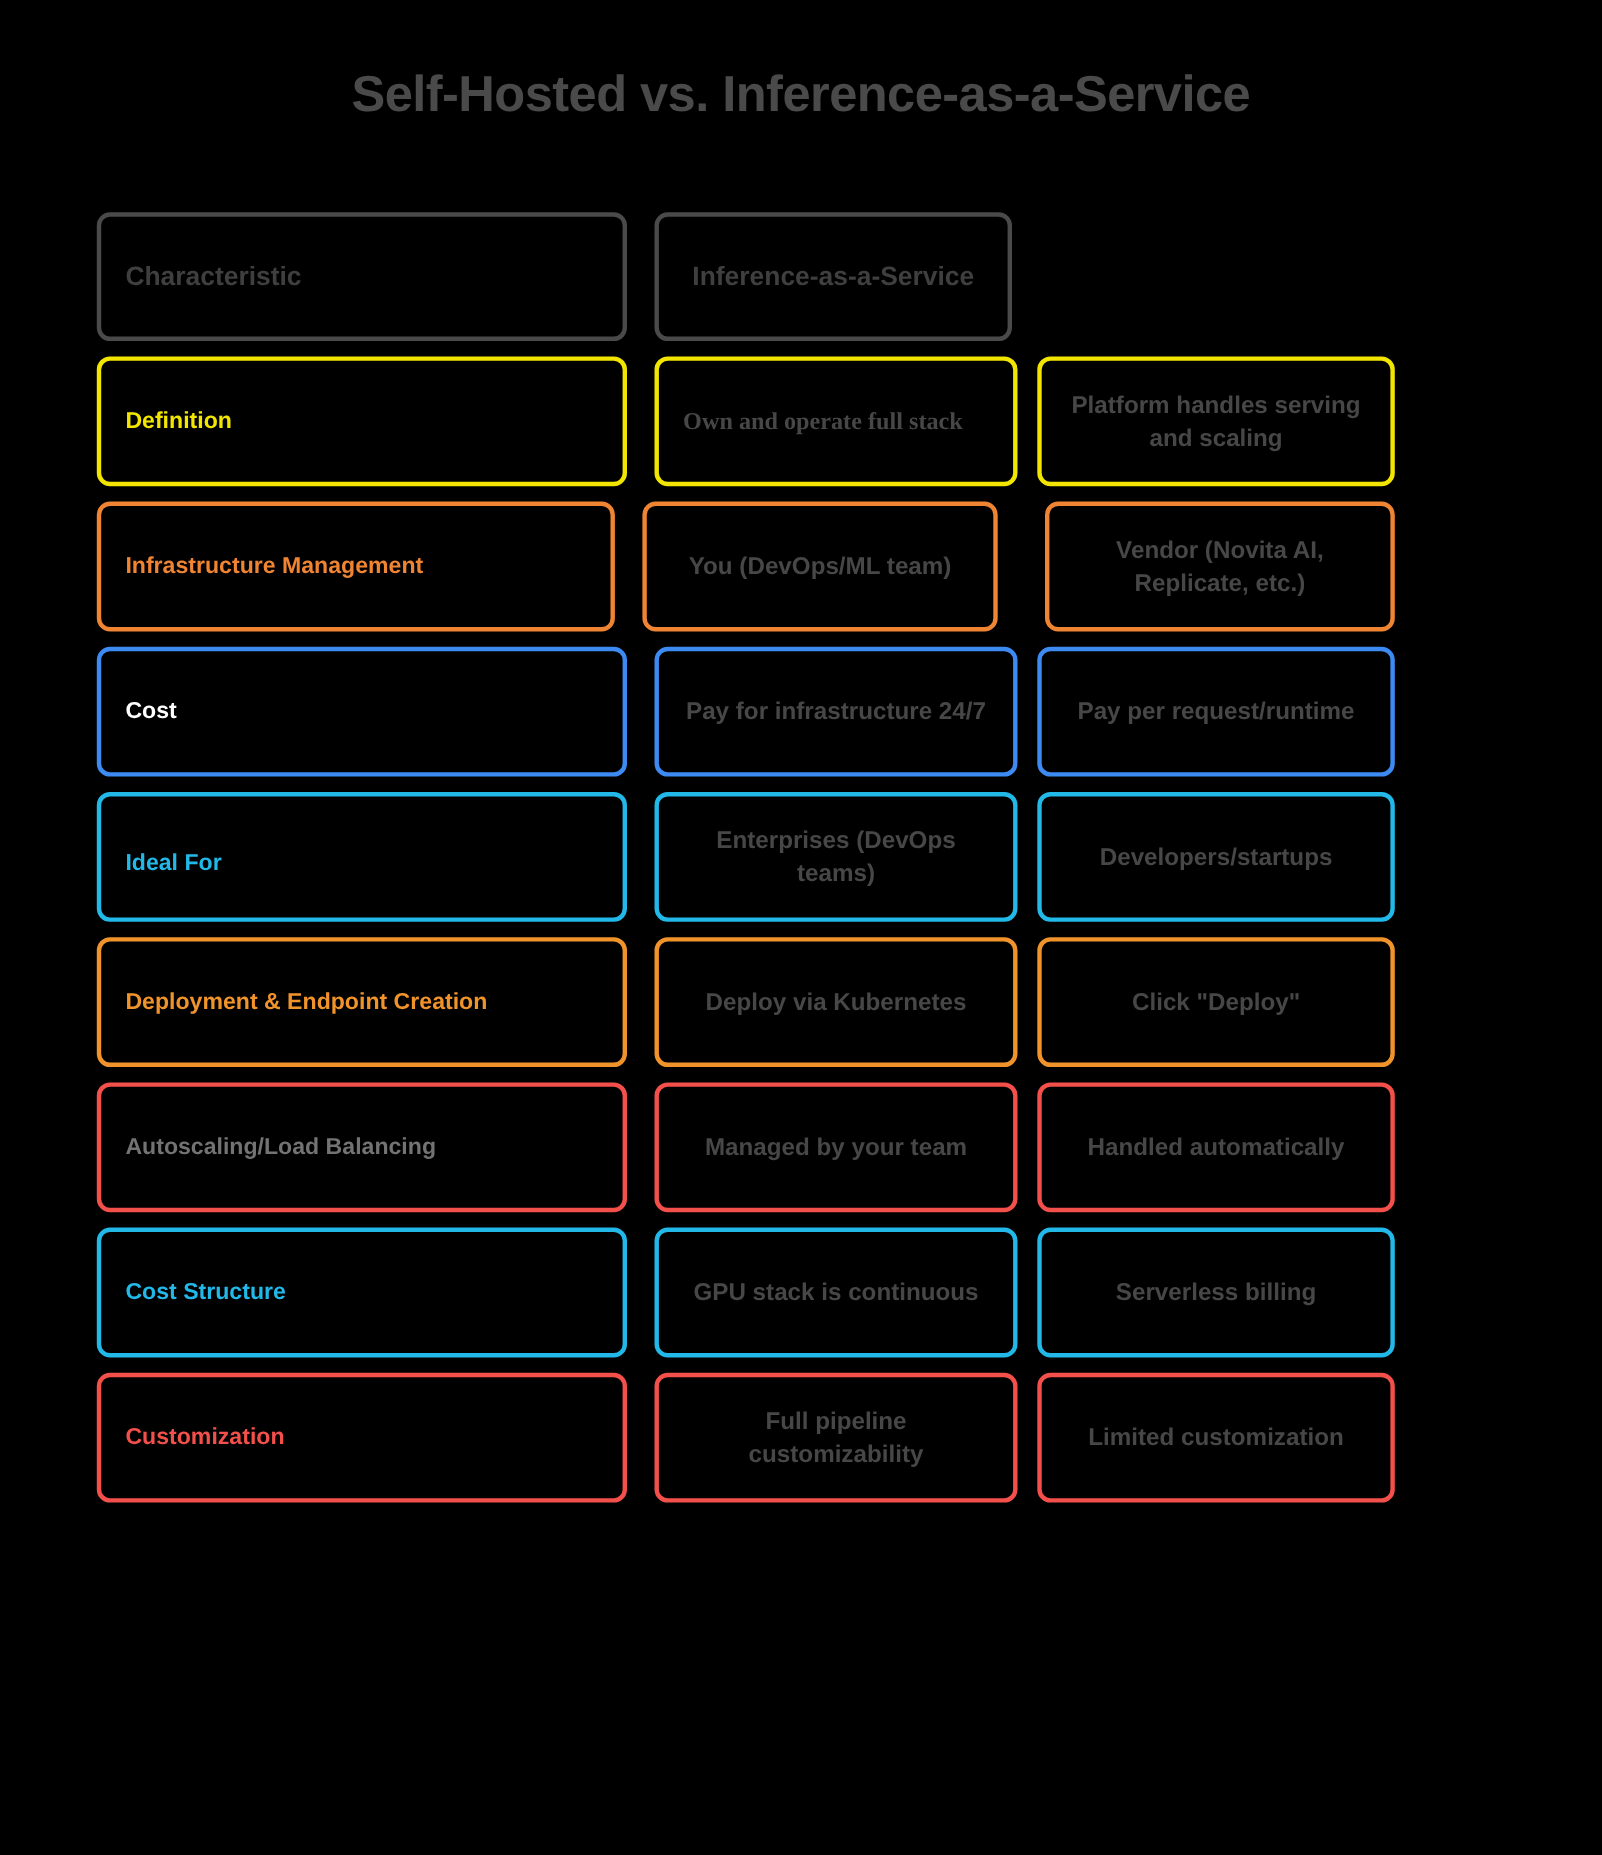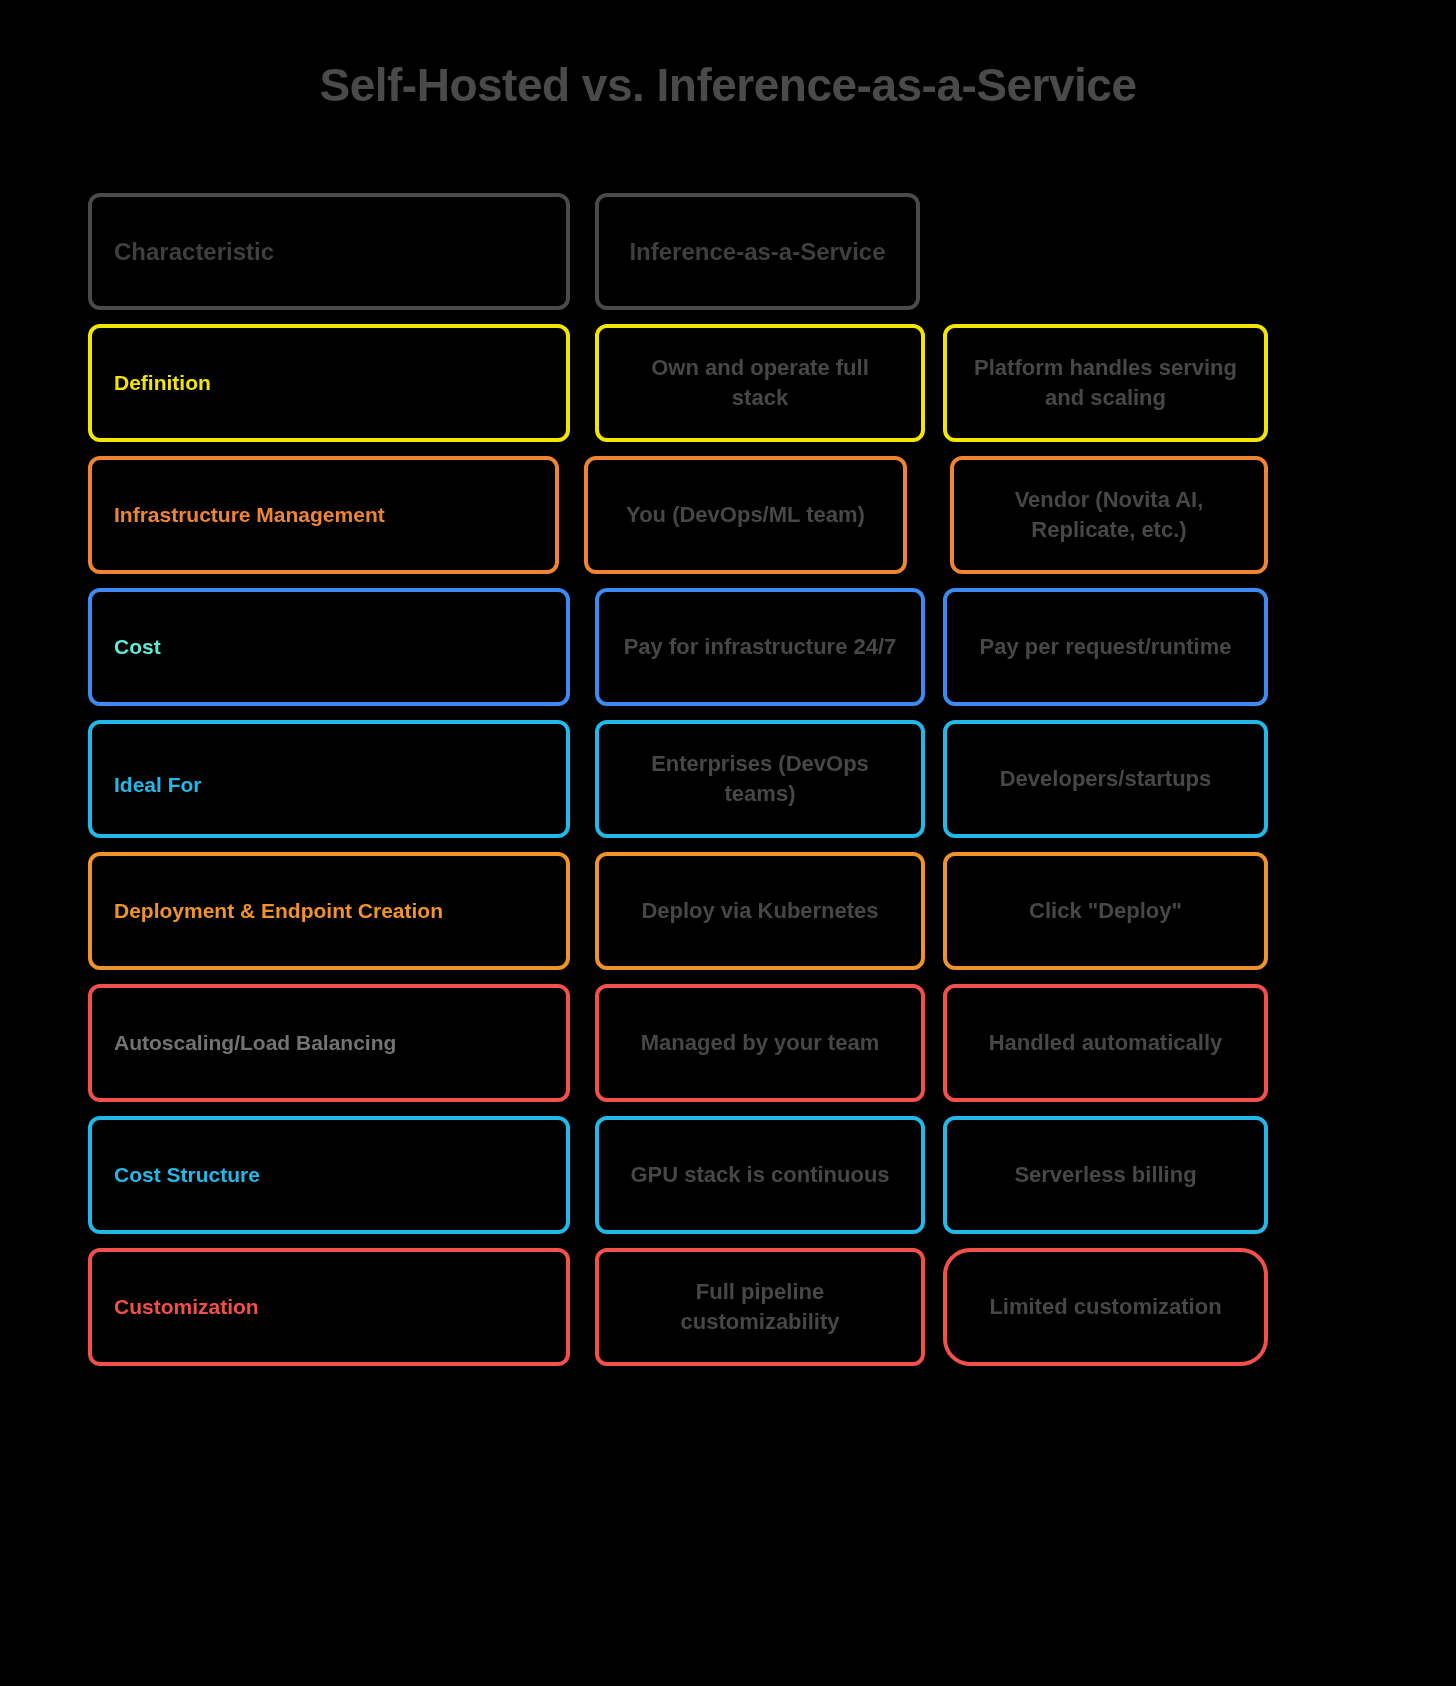--- a/index.html
+++ b/index.html
@@ -130,40 +130,40 @@
         <span class="header-label header-center">Inference-as-a-Service</span>
       </div>
     </div>
 
     <div id="rows-container">
         <div class="row row-body">
           <div class="cell cell-char" style="border-color: rgb(242, 229, 0);">
             <span class="label-text" style="color: rgb(242, 229, 0);">Definition</span>
           </div>
           <div class="cell cell-self" style="border-color: rgb(242, 229, 0);">
-            <span class="value-text" style="text-align: center;">Own and operate full stack</span>
+            <span class="value-text" style="text-align: left; font-family: Liberation Serif, serif;">Own and operate full stack</span>
           </div>
           <div class="cell cell-iaas" style="border-color: rgb(242, 229, 0);">
             <span class="value-text" style="text-align: center;">Platform handles serving and scaling</span>
           </div>
         </div>
         <div class="row row-body">
           <div class="cell cell-char" style="border-color: rgb(239, 132, 50);">
             <span class="label-text" style="color: rgb(239, 132, 50);">Infrastructure Management</span>
           </div>
           <div class="cell cell-self" style="border-color: rgb(239, 132, 50);">
             <span class="value-text" style="text-align: center;">You (DevOps/ML team)</span>
           </div>
           <div class="cell cell-iaas" style="border-color: rgb(239, 132, 50); margin-left: 25px;">
             <span class="value-text" style="text-align: center;">Vendor (Novita AI, Replicate, etc.)</span>
           </div>
         </div>
         <div class="row row-body">
           <div class="cell cell-char" style="border-color: rgb(61, 139, 242);">
-            <span class="label-text" style="color: #5eead4;">Cost</span>
+            <span class="label-text" style="color: #ffffff;">Cost</span>
           </div>
           <div class="cell cell-self" style="border-color: rgb(61, 139, 242);">
             <span class="value-text" style="text-align: center;">Pay for infrastructure 24/7</span>
           </div>
           <div class="cell cell-iaas" style="border-color: rgb(61, 139, 242);">
             <span class="value-text" style="text-align: center;">Pay per request/runtime</span>
           </div>
         </div>
         <div class="row row-body">
           <div class="cell cell-char" style="border-color: rgb(34, 184, 232);">
@@ -209,20 +209,20 @@
             <span class="value-text" style="text-align: center;">Serverless billing</span>
           </div>
         </div>
         <div class="row row-body">
           <div class="cell cell-char" style="border-color: rgb(244, 80, 75);">
             <span class="label-text" style="color: rgb(244, 80, 75);">Customization</span>
           </div>
           <div class="cell cell-self" style="border-color: rgb(244, 80, 75);">
             <span class="value-text" style="text-align: center;">Full pipeline customizability</span>
           </div>
-          <div class="cell cell-iaas" style="border-color: rgb(244, 80, 75); border-radius: 27px;">
+          <div class="cell cell-iaas" style="border-color: rgb(244, 80, 75);">
             <span class="value-text" style="text-align: center;">Limited customization</span>
           </div>
         </div>
       </div>
 
   </div>
 </div>
 
 </body></html>

